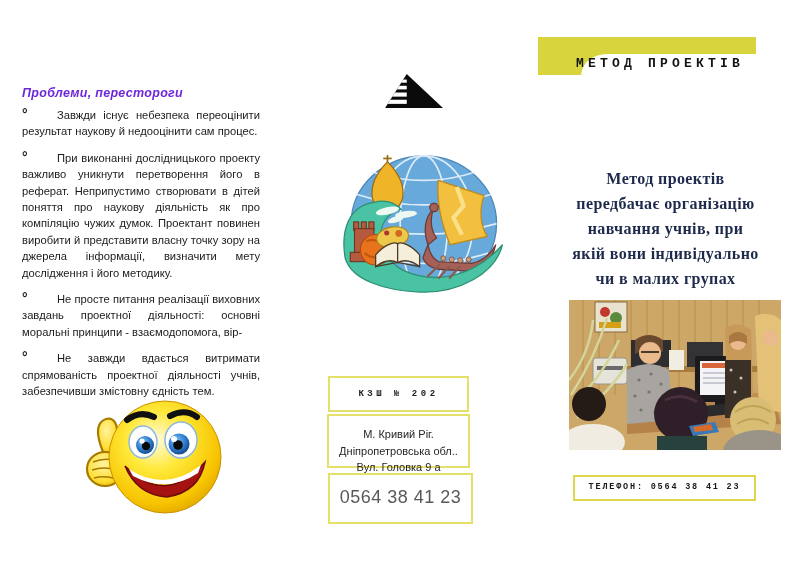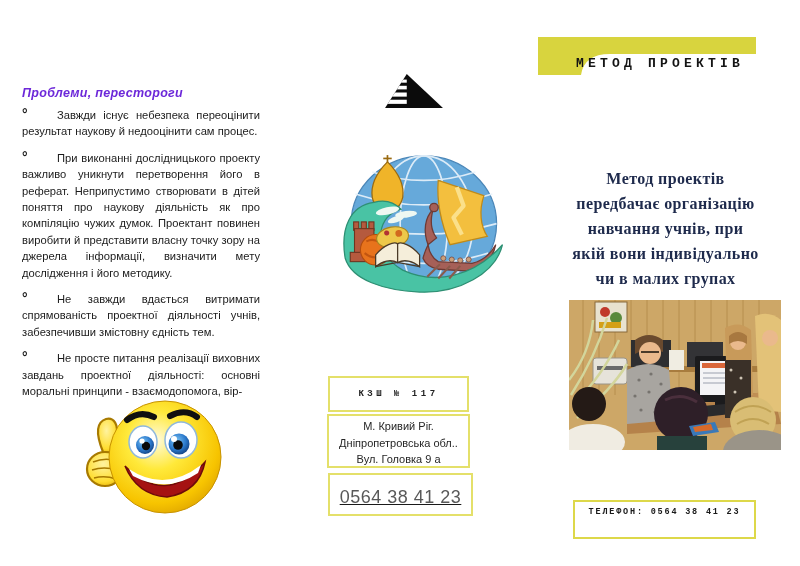--- a/index.html
+++ b/index.html
@@ -27,64 +27,64 @@
   
   .ybox { position:absolute; border:2px solid #e4e06a; background:#fff; text-align:center; }
   .school-box { left:328px; top:376px; width:141px; height:36px; }
   .school-box span {
     display:block; line-height:32px;
     font-family:"Liberation Mono", monospace; font-weight:700;
     font-size:9px; letter-spacing:3.5px; color:#222;
   }
   .address-box { left:327px; top:414px; width:143px; height:54px; }
   .address-box span {
-    display:block; padding-top:2px; white-space:pre-line;
+    display:block; padding-top:10px; white-space:pre-line;
     font-size:11px; line-height:16.5px; color:#262626;
   }
-  .phone-box { left:328px; top:473px; width:145px; height:43px;text-decoration:underline; }
+  .phone-box { left:328px; top:473px; width:145px; height:51px; }
   .phone-box span {
     display:block; line-height:45px;
     font-size:18px; letter-spacing:.5px; color:#595959;
   }
 
   
   .title-text {
     position:absolute; left:576px; top:56px;
     font-family:"Liberation Mono", monospace; font-weight:700;
     font-size:13px; letter-spacing:4.2px; color:#141414; white-space:nowrap;
   }
   .intro-text {
     position:absolute; left:538px; top:166px; width:255px;
     font-family:"Liberation Serif", serif; font-weight:700;
     font-size:16px; line-height:25px; color:#1e2a4c;
     text-align:center; white-space:pre-line; letter-spacing:.4px;
   }
   .phonebar-box {
-    position:absolute; left:573px; top:500px; width:183px; height:39px;
+    position:absolute; left:573px; top:475px; width:183px; height:26px;
     border:2px solid #ddd84a; background:#fff; text-align:center;
   }
   .phonebar-box span {
     display:block; line-height:21px;
     font-family:"Liberation Mono", monospace; font-weight:700;
     font-size:8.5px; letter-spacing:1.8px; color:#1a1a1a; white-space:nowrap;
   }
 </style>
 </head>
 <body>
 
 <div class="page">
 
   <section>
     <h2 class="left-heading">Проблеми, перестороги</h2>
 
     <div class="left-text">
       <div class="para"><span class="bullet">°</span><span>Завжди існує небезпека переоцінити результат наукову й недооцінити сам процес.</span></div>
       <div class="para"><span class="bullet">°</span><span>При виконанні дослідницького проекту важливо уникнути перетворення його в реферат. Неприпустимо створювати в дітей поняття про наукову діяльність як про компіляцію чужих думок. Проектант повинен виробити й представити власну точку зору на джерела інформації, визначити мету дослідження і його методику.</span></div>
+      <div class="para"><span class="bullet">°</span><span>Не просте питання реалізації виховних завдань проектної діяльності: основні моральні принципи - взаємодопомога, вір-</span></div>
       <div class="para"><span class="bullet">°</span><span>Не завжди вдається витримати спрямованість проектної діяльності учнів, забезпечивши змістовну єдність тем.</span></div>
-      <div class="para"><span class="bullet">°</span><span>Не просте питання реалізації виховних завдань проектної діяльності: основні моральні принципи - взаємодопомога, вір-</span></div>
     </div>
 
     <svg class="fig" style="left:75px;top:390px;" width="152" height="130" viewBox="0 0 152 130">
       <defs>
         <radialGradient id="faceG" cx="42%" cy="35%" r="75%">
           <stop offset="0%" stop-color="#fffbe0"></stop>
           <stop offset="35%" stop-color="#ffe93a"></stop>
           <stop offset="75%" stop-color="#f7c400"></stop>
           <stop offset="100%" stop-color="#d79b00"></stop>
         </radialGradient>
@@ -209,21 +209,21 @@
       </g>
 
       <g fill="#f5eeda" stroke="#4a3a28" stroke-width="1.5">
         <path d="M44 124 C54 112 66 108 70 111 L70 133 C62 129 52 131 44 138 Z"></path>
         <path d="M96 124 C86 112 74 108 70 111 L70 133 C78 129 88 131 96 138 Z"></path>
       </g>
       <path d="M44 138 L70 133 L96 138" fill="none" stroke="#4a3a28" stroke-width="1.5"></path>
     </svg>
 
     <div class="ybox school-box">
-      <span>КЗШ № 117</span>
+      <span>КЗШ № 202</span>
     </div>
 
     <div class="ybox address-box">
       <span>М. Кривий Ріг.
 Дніпропетровська обл..
 Вул. Головка  9 а</span>
     </div>
 
     <div class="ybox phone-box">
       <span>0564 38 41 23</span>

